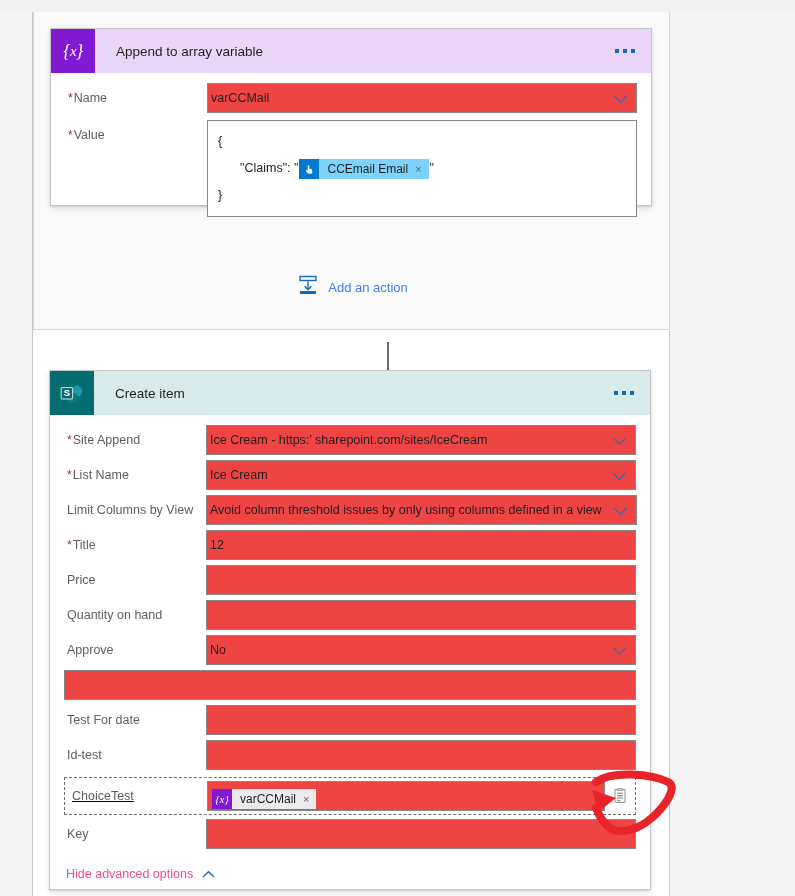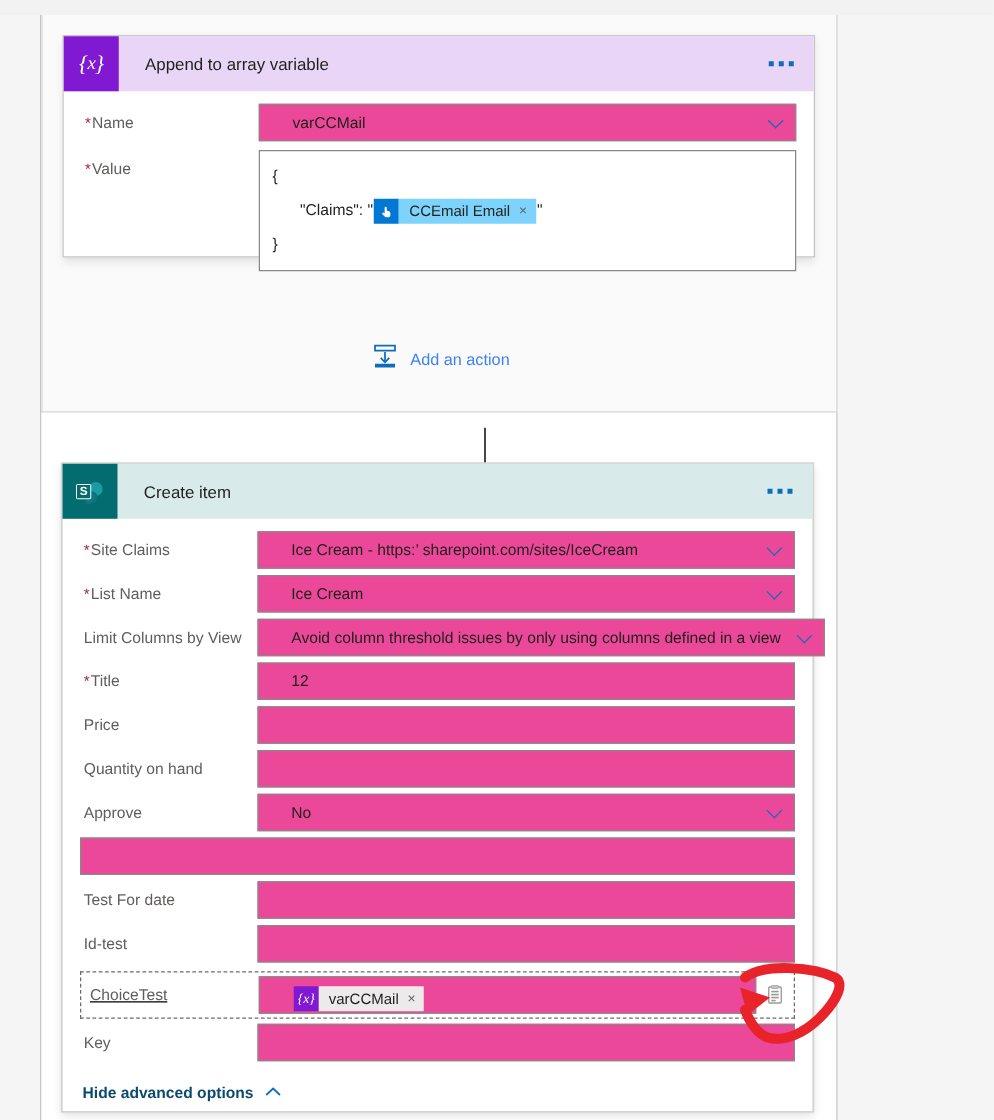--- a/index.html
+++ b/index.html
@@ -125,25 +125,25 @@
     color: #a4262c;
     font-size: 12px;
     margin-right: 1px;
   }
   .row-field { flex: 1 1 auto; position: relative; }
 
   .tb {
     width: 100%;
     height: 30px;
     border: 1px solid #8a8886;
-    background: #ec4899;
+    background: #ef4444;
     font-size: 12.5px;
     color: #201f1e;
     line-height: 28px;
-    padding: 0 34px 0 26px;
+    padding: 0 34px 0 3px;
     white-space: nowrap;
     overflow: hidden;
   }
   .tb.plain { padding-right: 9px; }
   .chev {
     position: absolute;
     right: 9px; top: 8px;
     width: 13px; height: 13px;
     pointer-events: none;
   }
@@ -246,22 +246,21 @@
 
   
   .advanced-link {
     position: absolute;
     left: 16px; bottom: 6px;
     display: flex; align-items: center; gap: 9px;
     cursor: pointer;
   }
   .advanced-link .lbl {
     font-size: 12.5px;
-    color: #0c4a6e;
-    font-weight: bold;
+    color: #ec4899;
   }
 
   
   .annotation {
     position: absolute;
     left: 566px; top: 760px;
     width: 120px; height: 86px;
     pointer-events: none;
   }
 </style>
@@ -358,21 +357,21 @@
             <i></i>
             <i></i>
             <i></i>
           </div>
       </div>
 
       <div class="card-body">
 
         <div id="create-rows">
             <div class="row">
-              <div class="row-label"><span class="req">*</span><span>Site Claims</span></div>
+              <div class="row-label"><span class="req">*</span><span>Site Append</span></div>
               <div class="row-field">
                 <div class="tb">Ice Cream - https:’                 sharepoint.com/sites/IceCream</div>
                 <span class="chev"></span>
               </div>
             </div>
             <div class="row">
               <div class="row-label"><span class="req">*</span><span>List Name</span></div>
               <div class="row-field">
                 <div class="tb">Ice Cream</div>
                 <span class="chev"></span>

